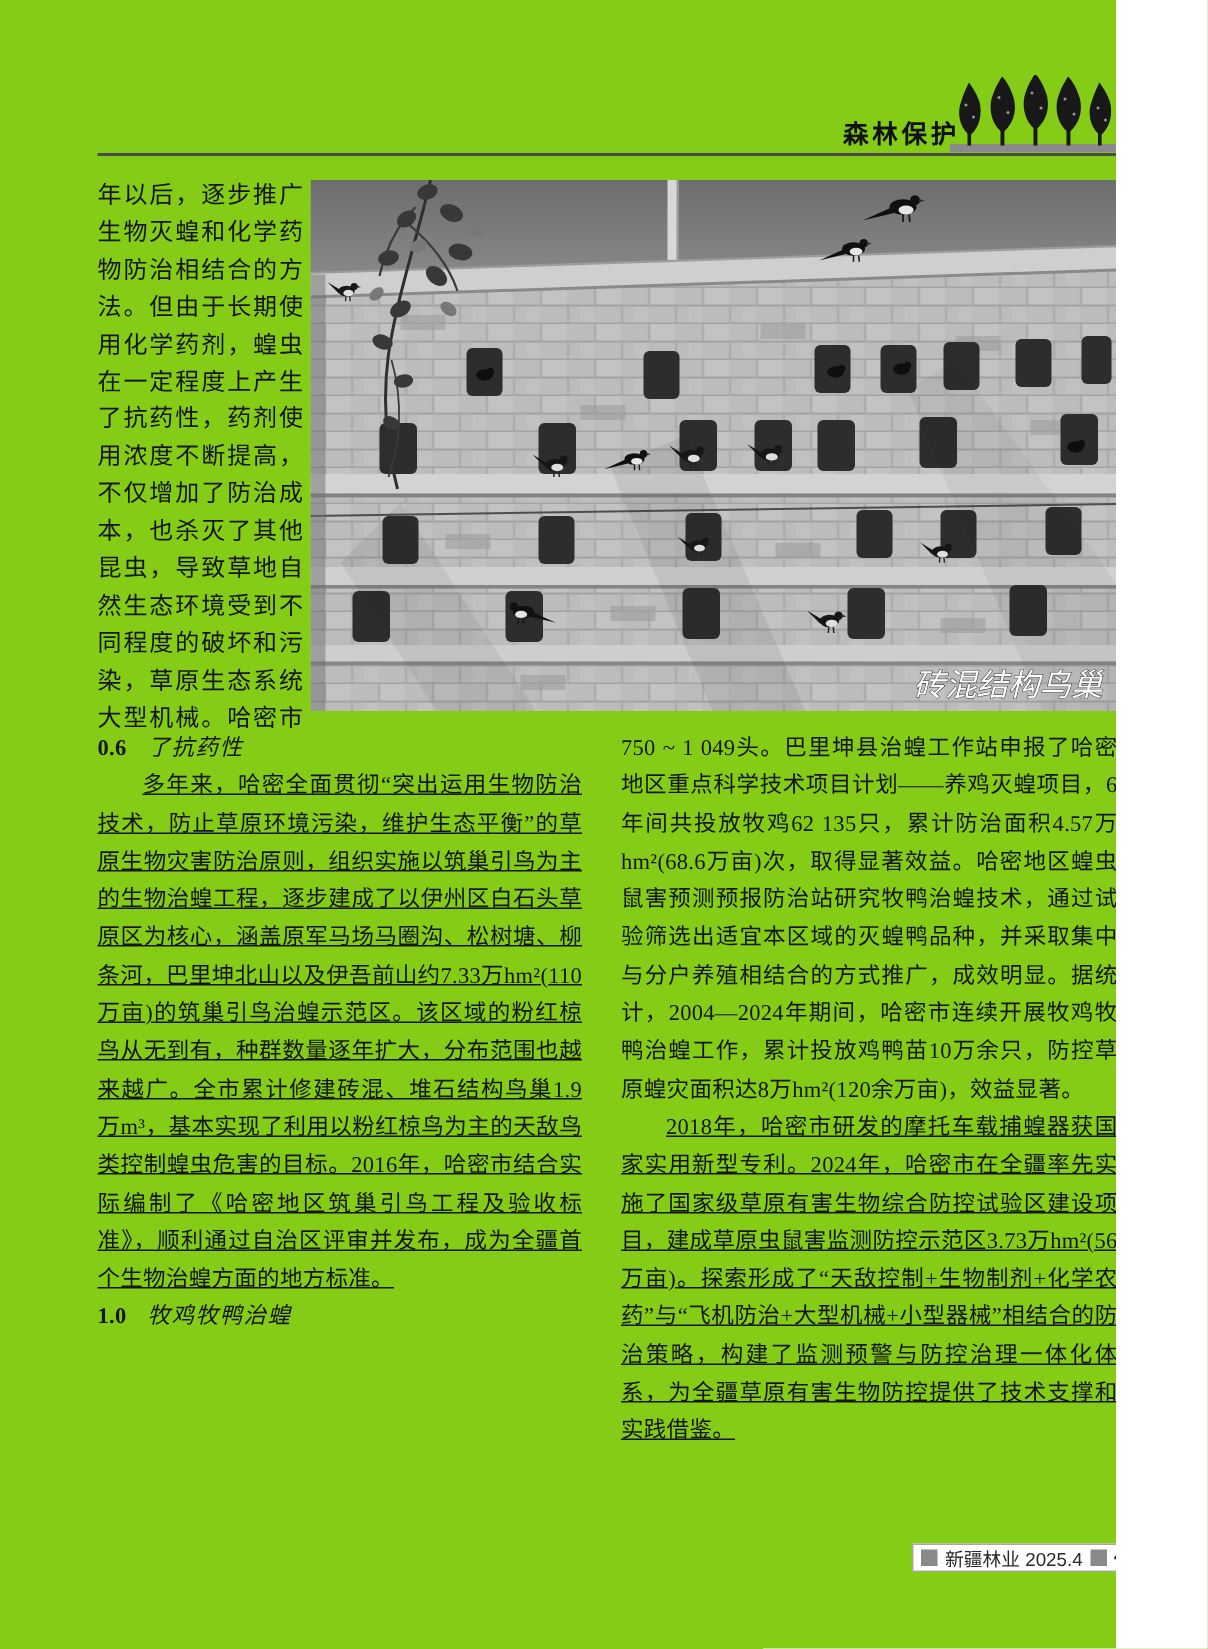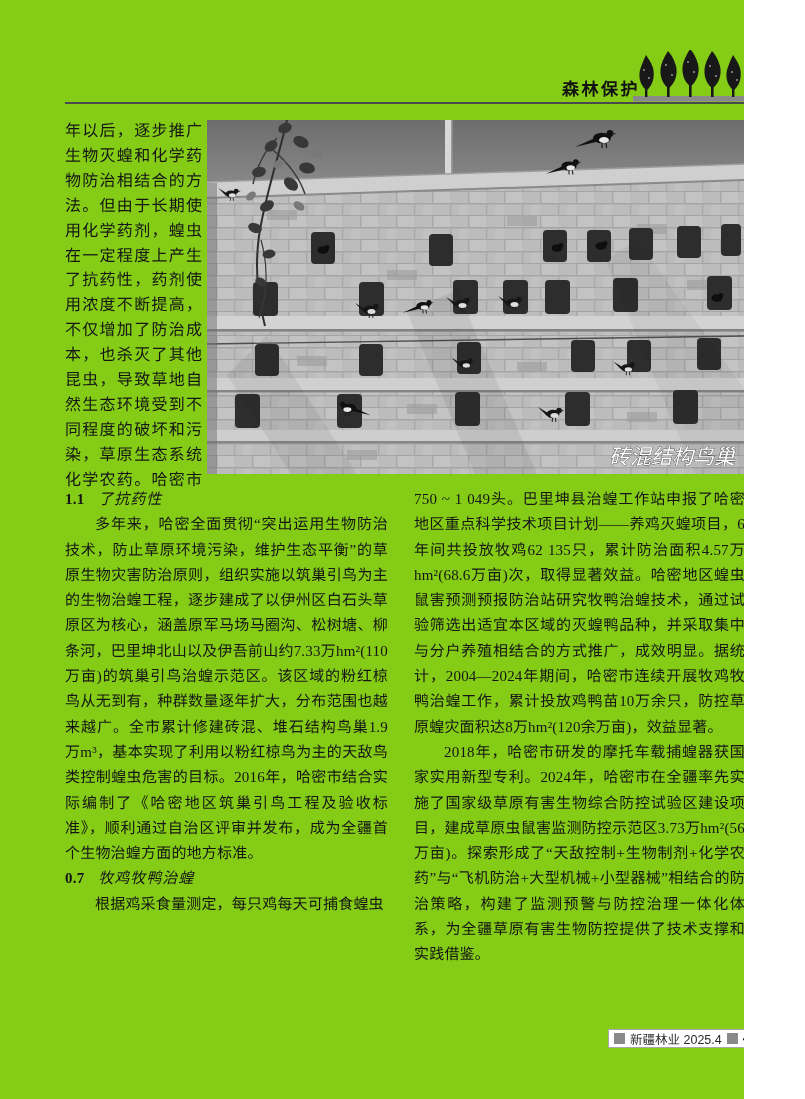--- a/index.html
+++ b/index.html
@@ -17,21 +17,21 @@
   .intro-line{font-size:16px;line-height:24.9px;text-align:justify;text-align-last:justify;color:#151515;}
 
   
   .photo{position:absolute;left:207px;top:120px;width:538px;height:354px;margin:0;}
 
   
   .body-col{position:absolute;top:487px;font-size:15px;line-height:25.3px;text-align:justify;color:#151515;letter-spacing:0.2px;}
   .col-left{left:65px;width:323px;}
   .col-right{left:414px;width:331px;}
   .body-col p{margin:0;}
-  .body-col p.indent{text-indent:2em;}
+  .body-col p.indent{text-indent:2em;text-decoration:underline;}
   .sec-heading{margin:0;font-size:15px;font-weight:normal;line-height:25.3px;}
   .sec-num{font-weight:bold;margin-right:14px;font-style:normal;}
   .sec-title{font-style:italic;font-weight:500;letter-spacing:1px;}
 
   
   .footer{position:absolute;left:608px;right:0;top:1029px;height:18px;display:flex;align-items:center;}
   .footer-box{display:flex;align-items:center;gap:5px;border:1px solid #a8a8a8;padding:1px 5px;height:15px;background:#fff;}
   .footer-sq{width:11px;height:11px;background:#8a8a8a;flex:0 0 auto;}
   .footer-journal{font-family:"Liberation Sans","DejaVu Sans",sans-serif;font-size:12.5px;color:#2a2a2a;white-space:nowrap;}
   .footer-page{font-family:Liberation Serif, serif;font-size:14px;font-weight:bold;color:#111;}
@@ -80,21 +80,21 @@
     <div class="intro-line">用化学药剂，蝗虫</div>
     <div class="intro-line">在一定程度上产生</div>
     <div class="intro-line">了抗药性，药剂使</div>
     <div class="intro-line">用浓度不断提高，</div>
     <div class="intro-line">不仅增加了防治成</div>
     <div class="intro-line">本，也杀灭了其他</div>
     <div class="intro-line">昆虫，导致草地自</div>
     <div class="intro-line">然生态环境受到不</div>
     <div class="intro-line">同程度的破坏和污</div>
     <div class="intro-line">染，草原生态系统</div>
-    <div class="intro-line">化学农药。哈密市</div>
+    <div class="intro-line">大型机械。哈密市</div>
   </div>
 
   <figure class="photo">
     <svg width="538" height="354" viewBox="0 0 538 354">
       <defs>
         <linearGradient id="sky" x1="0" y1="0" x2="0" y2="1">
           <stop offset="0" stop-color="#6d6d6d"></stop>
             <stop offset="1" stop-color="#8f8f8f"></stop>
         </linearGradient>
         <pattern id="bricks" width="36" height="24" patternUnits="userSpaceOnUse">
@@ -251,27 +251,26 @@
         <use href="#b-magpie" transform="translate(142,288) scale(-0.8,0.8)"></use>
         <use href="#b-stand" transform="translate(346,294)"></use>
       </g>
 
       <text x="528" y="344" text-anchor="end" font-size="21" font-style="italic" font-family="Liberation Serif, DejaVu Serif, serif" fill="#ffffff" stroke="#222222" stroke-width="0.6" paint-order="stroke">砖混结构鸟巢</text>
     </svg>
   </figure>
 
   <div class="body-col col-left">
     <h3 class="sec-heading">
-      <span class="sec-num">1.1</span><span class="sec-title">了抗药性</span>
+      <span class="sec-num">0.6</span><span class="sec-title">了抗药性</span>
     </h3>
     <p class="indent">多年来，哈密全面贯彻“突出运用生物防治技术，防止草原环境污染，维护生态平衡”的草原生物灾害防治原则，组织实施以筑巢引鸟为主的生物治蝗工程，逐步建成了以伊州区白石头草原区为核心，涵盖原军马场马圈沟、松树塘、柳条河，巴里坤北山以及伊吾前山约7.33万hm²(110万亩)的筑巢引鸟治蝗示范区。该区域的粉红椋鸟从无到有，种群数量逐年扩大，分布范围也越来越广。全市累计修建砖混、堆石结构鸟巢1.9万m³，基本实现了利用以粉红椋鸟为主的天敌鸟类控制蝗虫危害的目标。2016年，哈密市结合实际编制了《哈密地区筑巢引鸟工程及验收标准》，顺利通过自治区评审并发布，成为全疆首个生物治蝗方面的地方标准。</p>
     <h3 class="sec-heading">
-      <span class="sec-num">0.7</span><span class="sec-title">牧鸡牧鸭治蝗</span>
+      <span class="sec-num">1.0</span><span class="sec-title">牧鸡牧鸭治蝗</span>
     </h3>
-    <p class="indent">根据鸡采食量测定，每只鸡每天可捕食蝗虫</p>
   </div>
 
   <div class="body-col col-right">
     <p>750 ~ 1 049头。巴里坤县治蝗工作站申报了哈密地区重点科学技术项目计划——养鸡灭蝗项目，6年间共投放牧鸡62 135只，累计防治面积4.57万hm²(68.6万亩)次，取得显著效益。哈密地区蝗虫鼠害预测预报防治站研究牧鸭治蝗技术，通过试验筛选出适宜本区域的灭蝗鸭品种，并采取集中与分户养殖相结合的方式推广，成效明显。据统计，2004—2024年期间，哈密市连续开展牧鸡牧鸭治蝗工作，累计投放鸡鸭苗10万余只，防控草原蝗灾面积达8万hm²(120余万亩)，效益显著。</p>
     <p class="indent">2018年，哈密市研发的摩托车载捕蝗器获国家实用新型专利。2024年，哈密市在全疆率先实施了国家级草原有害生物综合防控试验区建设项目，建成草原虫鼠害监测防控示范区3.73万hm²(56万亩)。探索形成了“天敌控制+生物制剂+化学农药”与“飞机防治+大型机械+小型器械”相结合的防治策略，构建了监测预警与防控治理一体化体系，为全疆草原有害生物防控提供了技术支撑和实践借鉴。</p>
   </div>
 
   <div class="footer">
     <div class="footer-box">
       <span class="footer-sq"></span>

